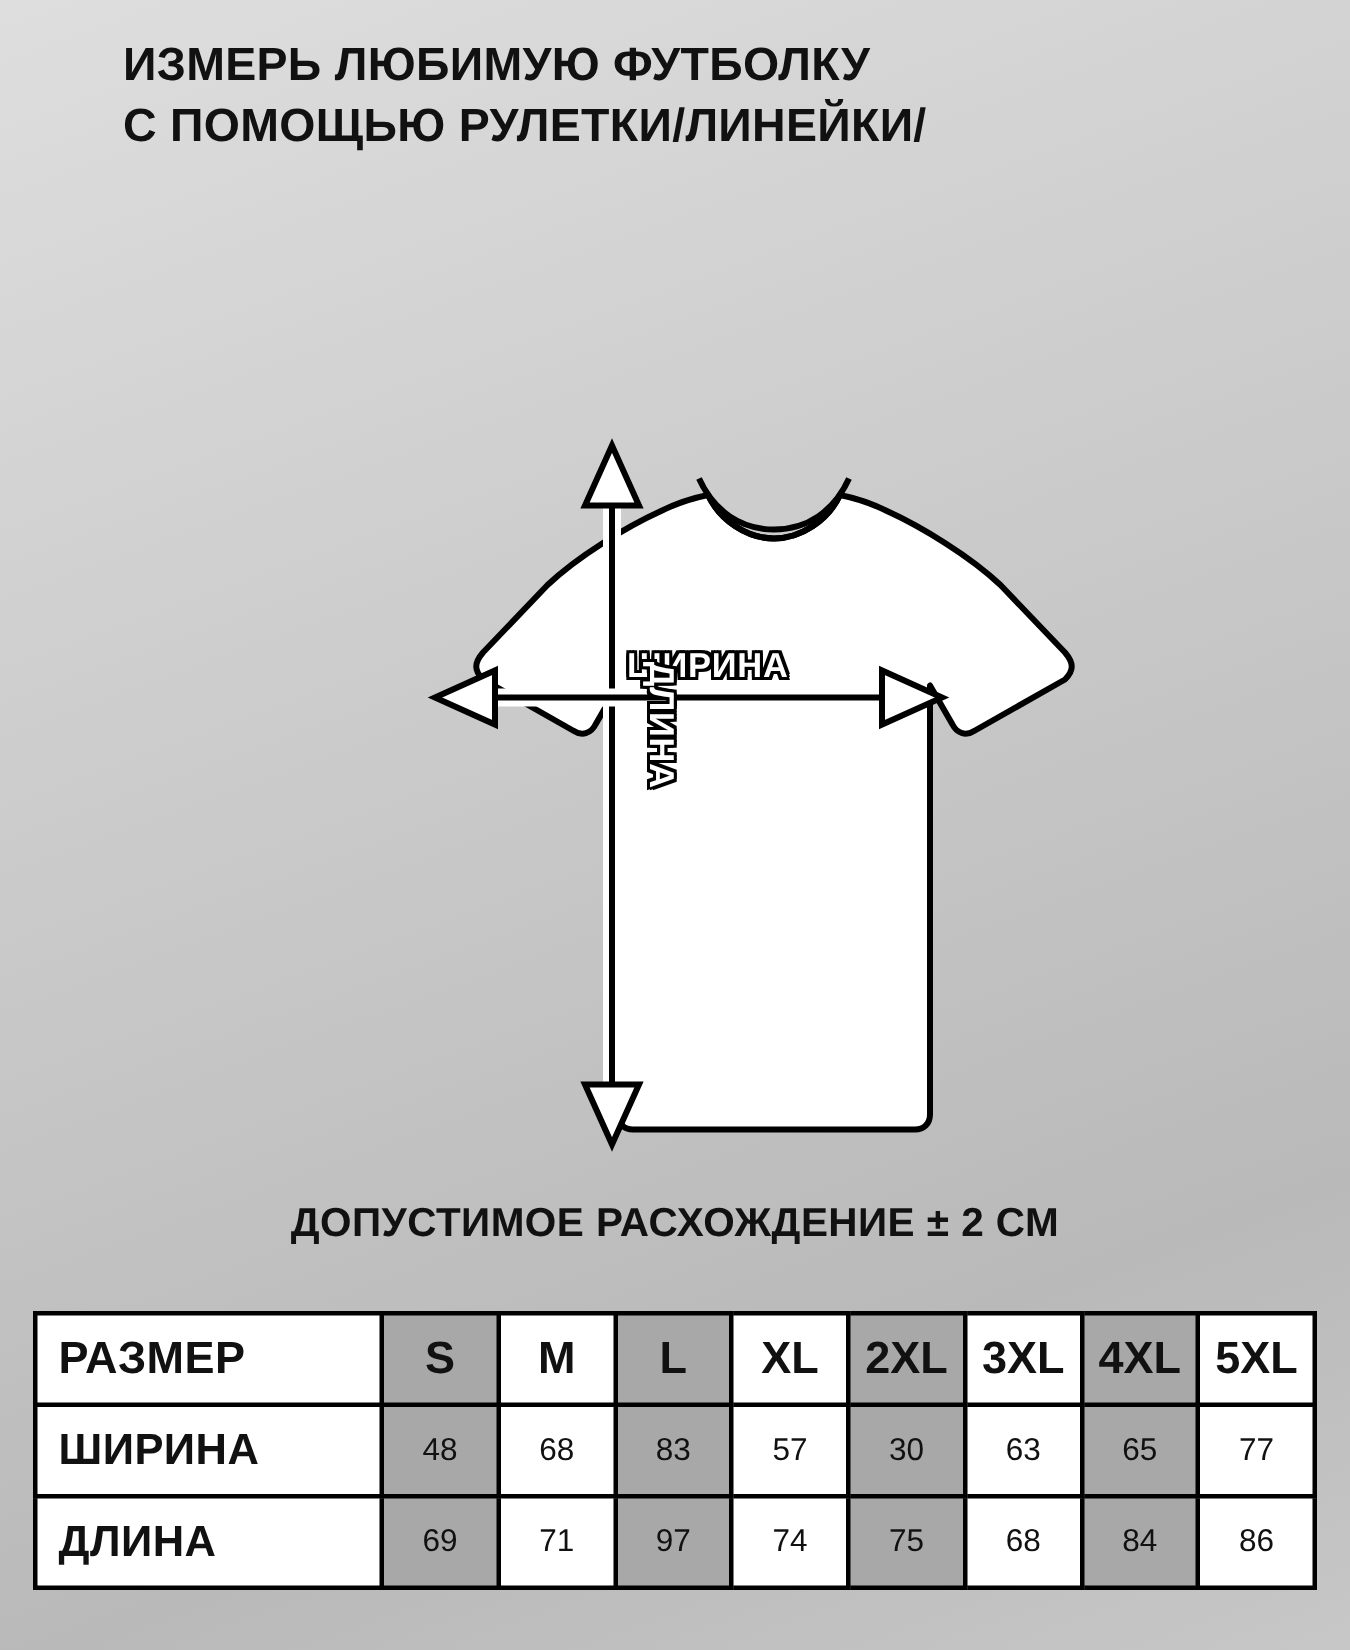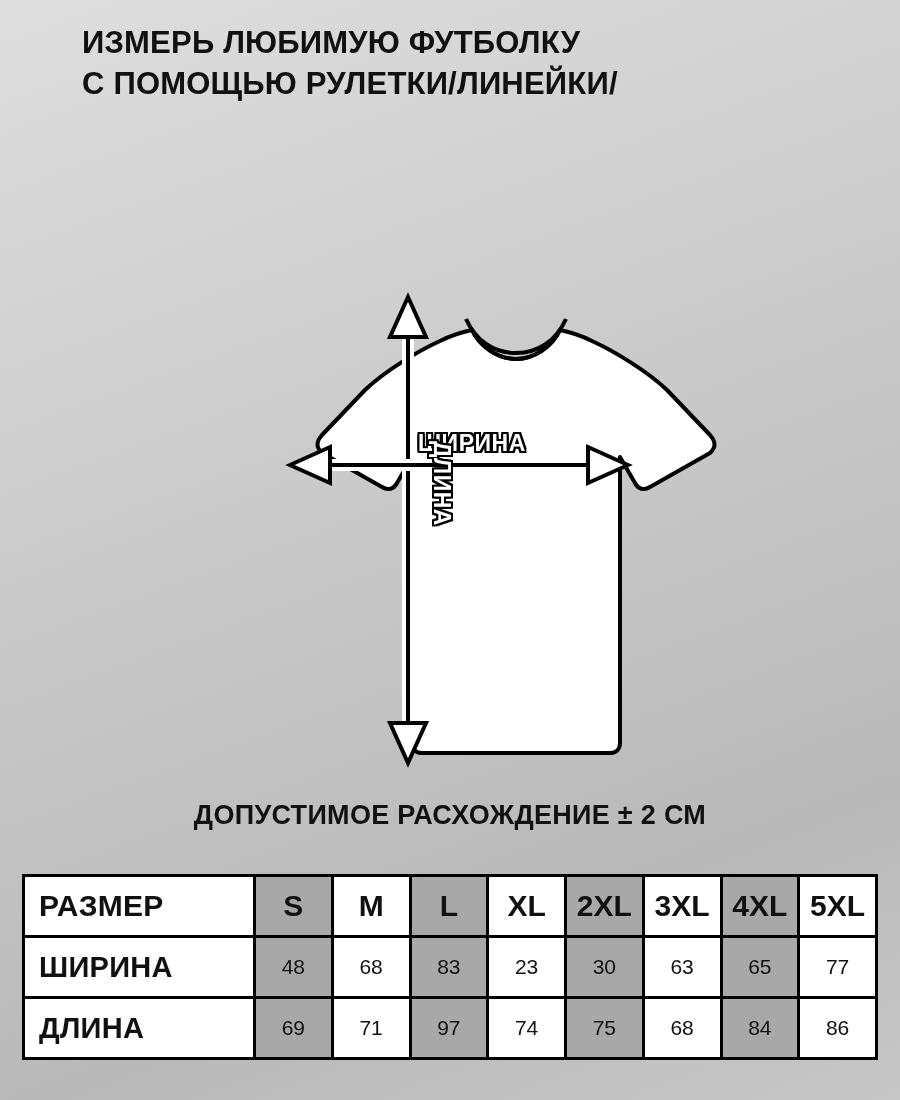--- a/index.html
+++ b/index.html
@@ -198,21 +198,21 @@
           <td class="shaded">2XL</td>
           <td>3XL</td>
           <td class="shaded">4XL</td>
           <td>5XL</td>
         </tr>
         <tr>
           <td class="rowhead">ШИРИНА</td>
           <td class="shaded">48</td>
           <td>68</td>
           <td class="shaded">83</td>
-          <td>23</td>
+          <td>57</td>
           <td class="shaded">30</td>
           <td>63</td>
           <td class="shaded">65</td>
           <td>77</td>
         </tr>
         <tr>
           <td class="rowhead">ДЛИНА</td>
           <td class="shaded">69</td>
           <td>71</td>
           <td class="shaded">97</td>

